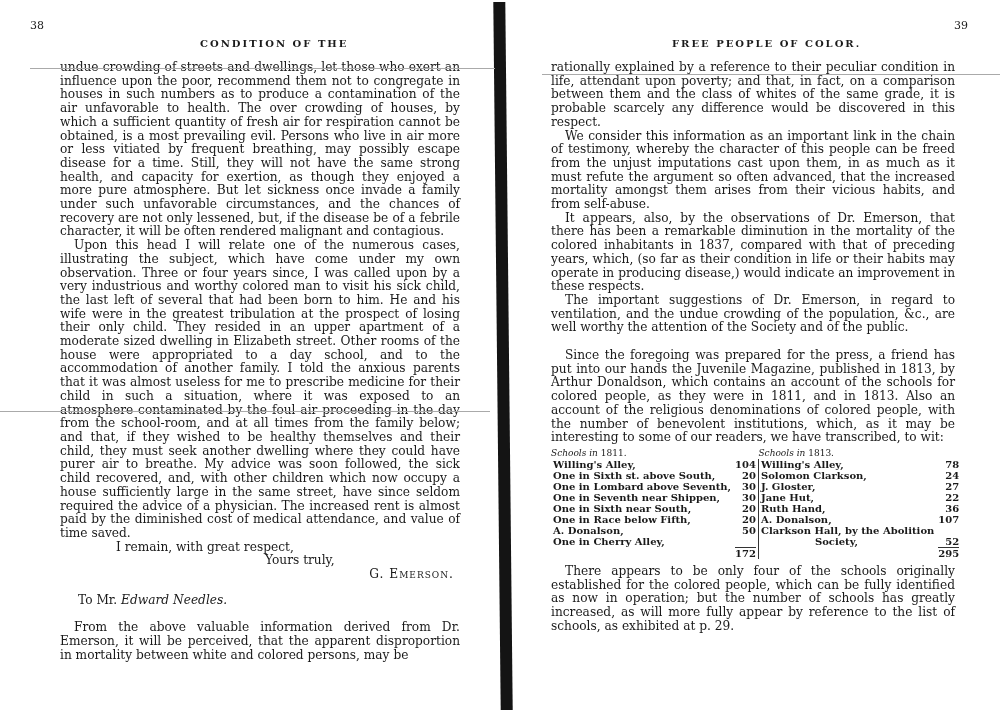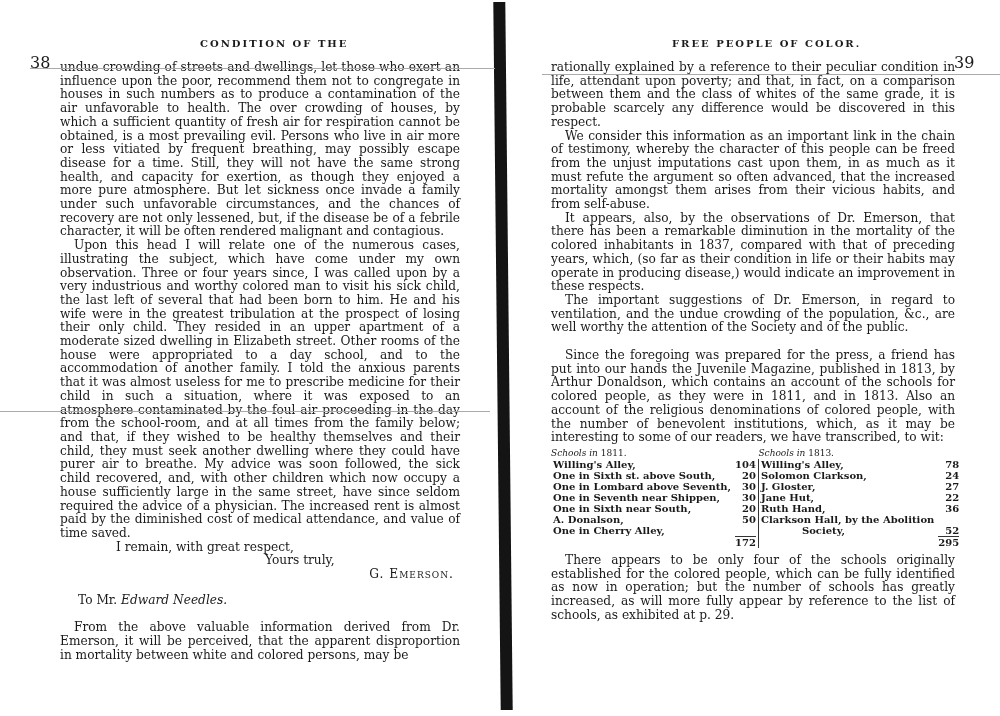--- a/index.html
+++ b/index.html
@@ -4,21 +4,21 @@
 <style>
   html, body { margin:0; padding:0; background:#fff; }
   body { width:1000px; height:716px; position:relative; overflow:hidden;
          font-family:"DejaVu Serif", "Liberation Serif", serif; color:#1a1a1a; }
   .page { position:absolute; top:0; height:716px; }
   .page.left { left:0; width:497px; }
   .page.right { left:511px; width:489px; }
   .spine { position:absolute; left:497px; top:2px; width:12px; height:708px; background:#141414;
            transform:skewX(0.6deg); }
   .running { position:absolute; top:38px; font-size:10px; letter-spacing:2px; font-weight:bold; }
-  .pnum { position:absolute; top:53px; font-size:16px; }
+  .pnum { position:absolute; top:19px; font-size:11px; }
   .text { position:absolute; font-size:12.2px; line-height:13.7px; text-align:justify; }
   .left .text { left:60px; width:400px; }
   .right .text { left:40px; width:404px; }
   .text p { margin:0; }
   .indent { text-indent:14px; }
   .sc { font-variant:small-caps; letter-spacing:1px; }
   .close1 { padding-left:56px; }
   .close2 { padding-left:205px; }
   .sig { text-align:right; padding-right:6px; }
   .to { margin-top:12px !important; padding-left:18px; }
@@ -100,29 +100,35 @@
             <td>Jane Hut,</td>
             <td class="n2">22</td>
           </tr>
           <tr>
             <td>One in Sixth near South,</td>
             <td class="n1">20</td>
             <td>Ruth Hand,</td>
             <td class="n2">36</td>
           </tr>
           <tr>
+            <td>One in Race below Fifth,</td>
+            <td class="n1">20</td>
+            <td>A. Donalson,</td>
+            <td class="n2">107</td>
+          </tr>
+          <tr>
             <td>A. Donalson,</td>
             <td class="n1">50</td>
             <td>Clarkson Hall, by the Abolition</td>
             <td class="n2"></td>
           </tr>
           <tr>
             <td>One in Cherry Alley,</td>
             <td class="n1"></td>
-            <td style="padding-left: 43px;">Society,</td>
+            <td style="padding-left: 56px;">Society,</td>
             <td class="n2">52</td>
           </tr>
         </tbody>
       <tfoot>
         <tr class="tot">
           <td></td>
           <td class="n1">
               <div class="rule">172</div>
             </td>
           <td></td>

